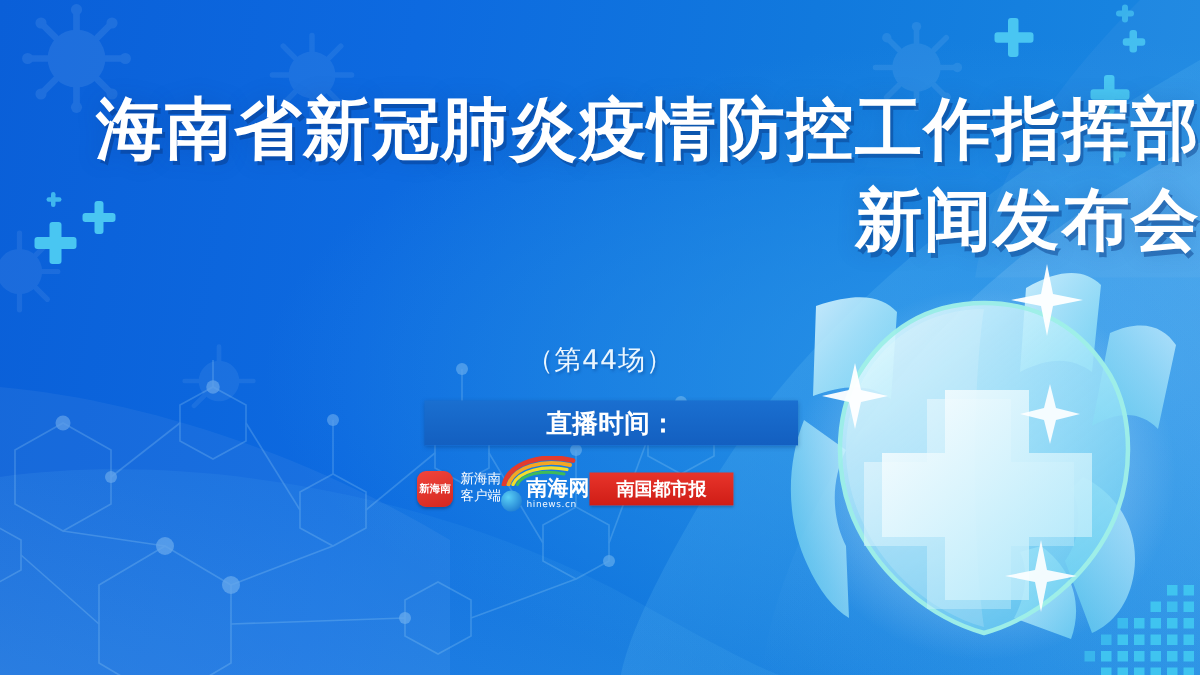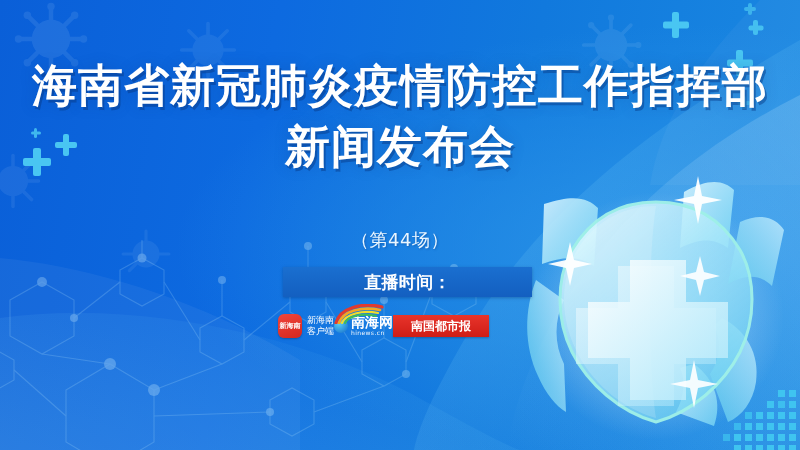--- a/index.html
+++ b/index.html
@@ -53,20 +53,21 @@
     text-align:center;
   }
   .title-line{
     font-family:"DejaVu Serif","Liberation Serif",serif;
     font-weight:bold;
     color:#ffffff;
     letter-spacing:1px;
     text-shadow: 2px 3px 0 rgba(7,55,130,.45), 0 0 14px rgba(10,60,140,.25);
     line-height:1.08;
     white-space:nowrap;
+    text-align:right;
   }
   #title-1{ font-size:45px; }
   #title-2{ font-size:45px; margin-top:12px; }
 
   .session{
     position:absolute; left:0; top:228px; width:800px;
     text-align:center;
     color:#eaf6ff;
     font-size:18px;
     font-family:"DejaVu Sans","Liberation Sans",sans-serif;
@@ -103,21 +104,21 @@
     color:#fff; font-size:7px; font-weight:bold; line-height:1;
     font-family:"DejaVu Sans","Liberation Sans",sans-serif;
     box-shadow:0 1px 2px rgba(0,0,0,.25);
   }
   .app-label{
     margin-left:5px; color:#fff; font-size:9px; line-height:11px;
     font-family:"DejaVu Sans","Liberation Sans",sans-serif;
     white-space:nowrap;
   }
 
-  .nh-wrap{ position:relative; display:flex; align-items:center; }
+  .nh-wrap{ position:relative; display:flex; align-items:flex-end; }
   .nh-arc{ position:absolute; left:-2px; top:-7px; width:74px; height:20px; }
   .nh-globe{
     width:14px;height:14px;border-radius:50%;
     background:radial-gradient(circle at 35% 32%, #5ad0f6, #1169c9);
     margin-right:3px; flex:none;
   }
   .nh-text{ color:#fff; }
   .nh-name{ font-size:14px; font-weight:bold; line-height:13px;
             font-family:"DejaVu Serif","Liberation Serif",serif; }
   .nh-url{ font-size:6px; letter-spacing:.4px; line-height:8px; opacity:.95;

